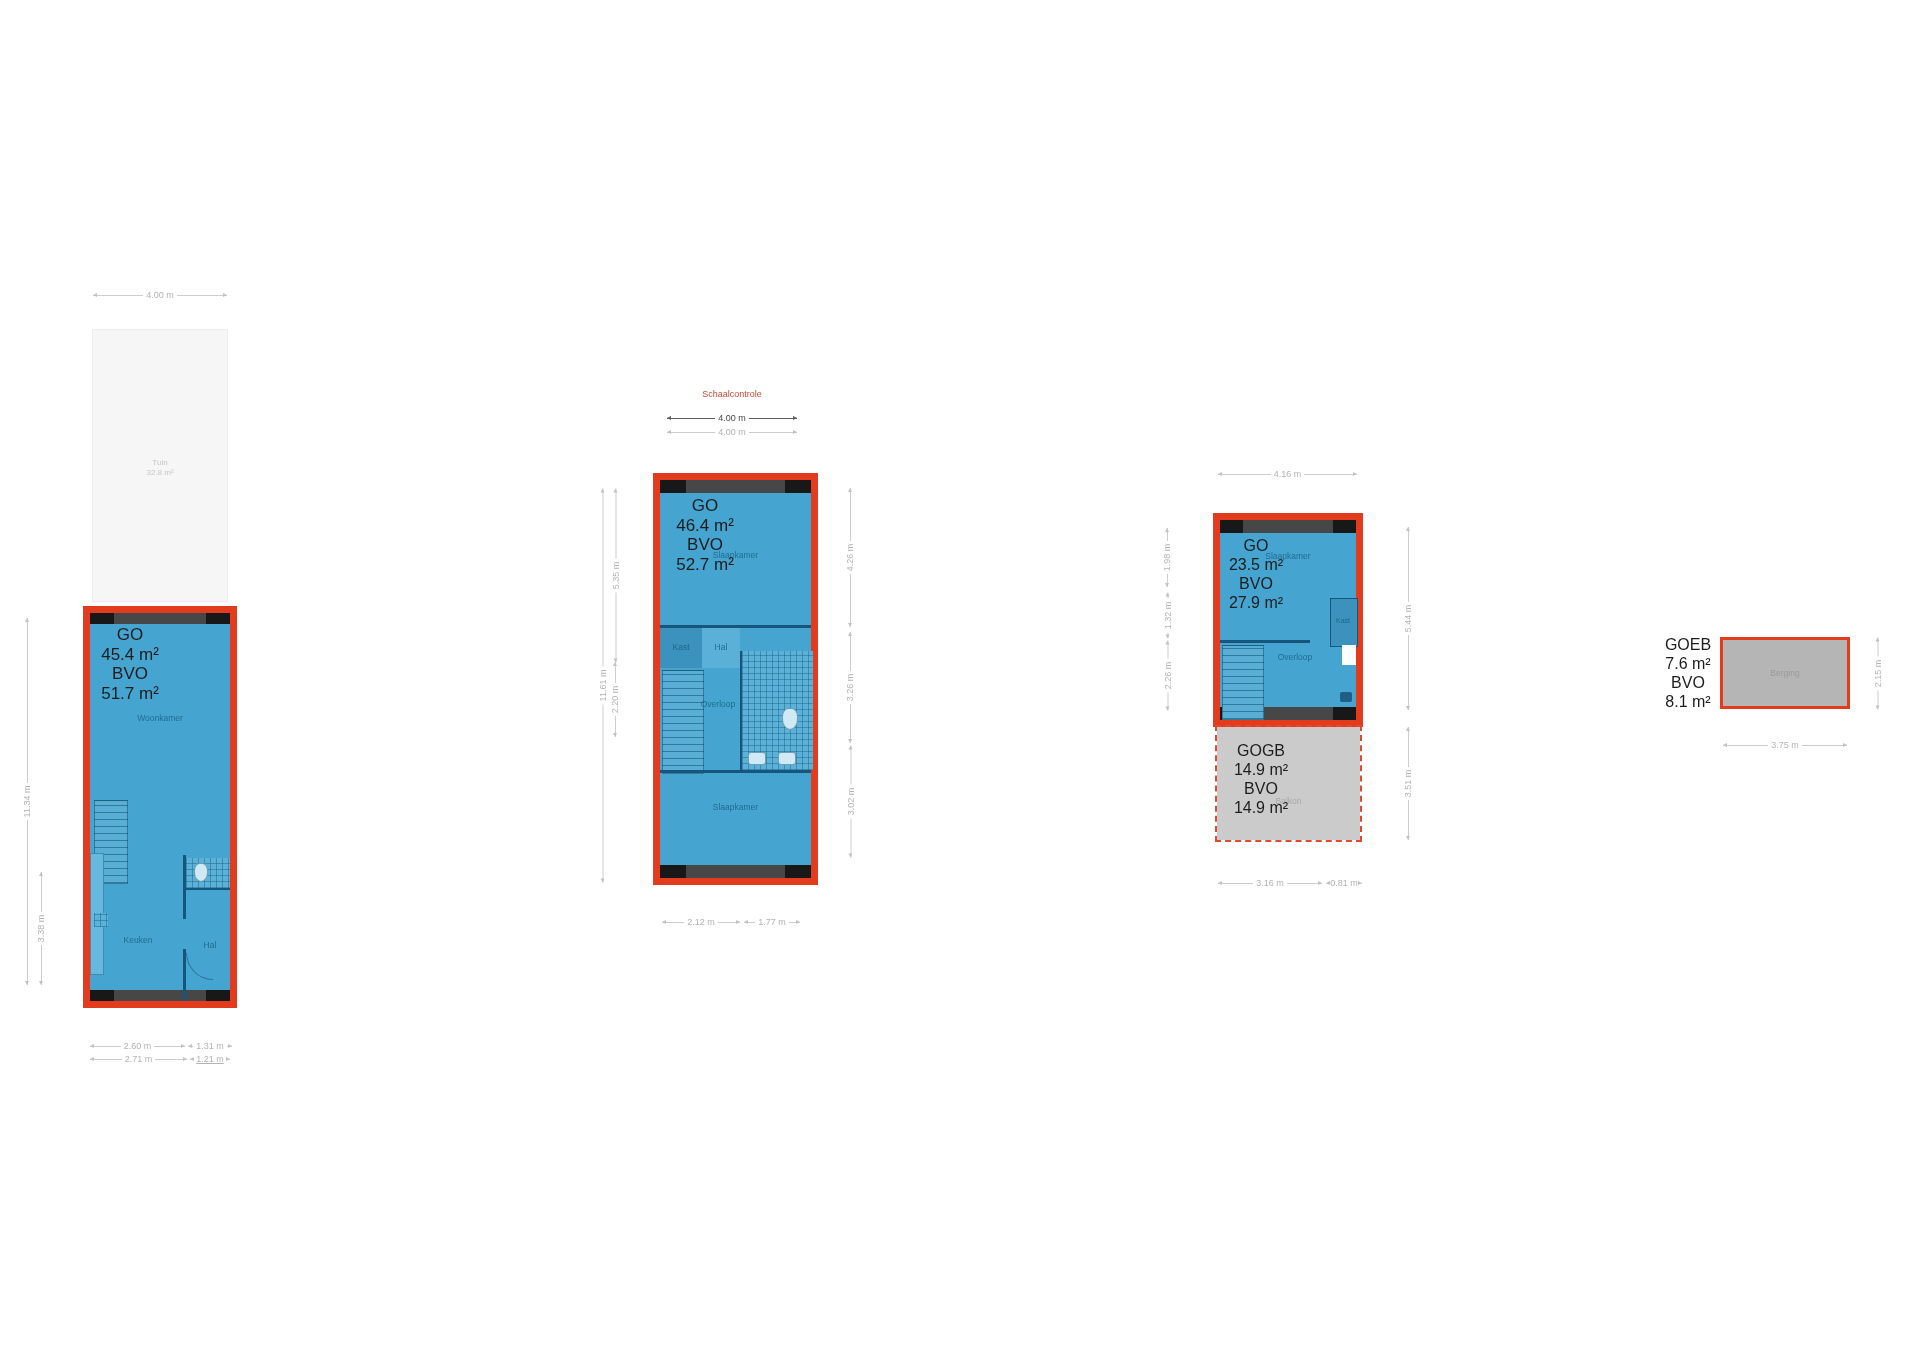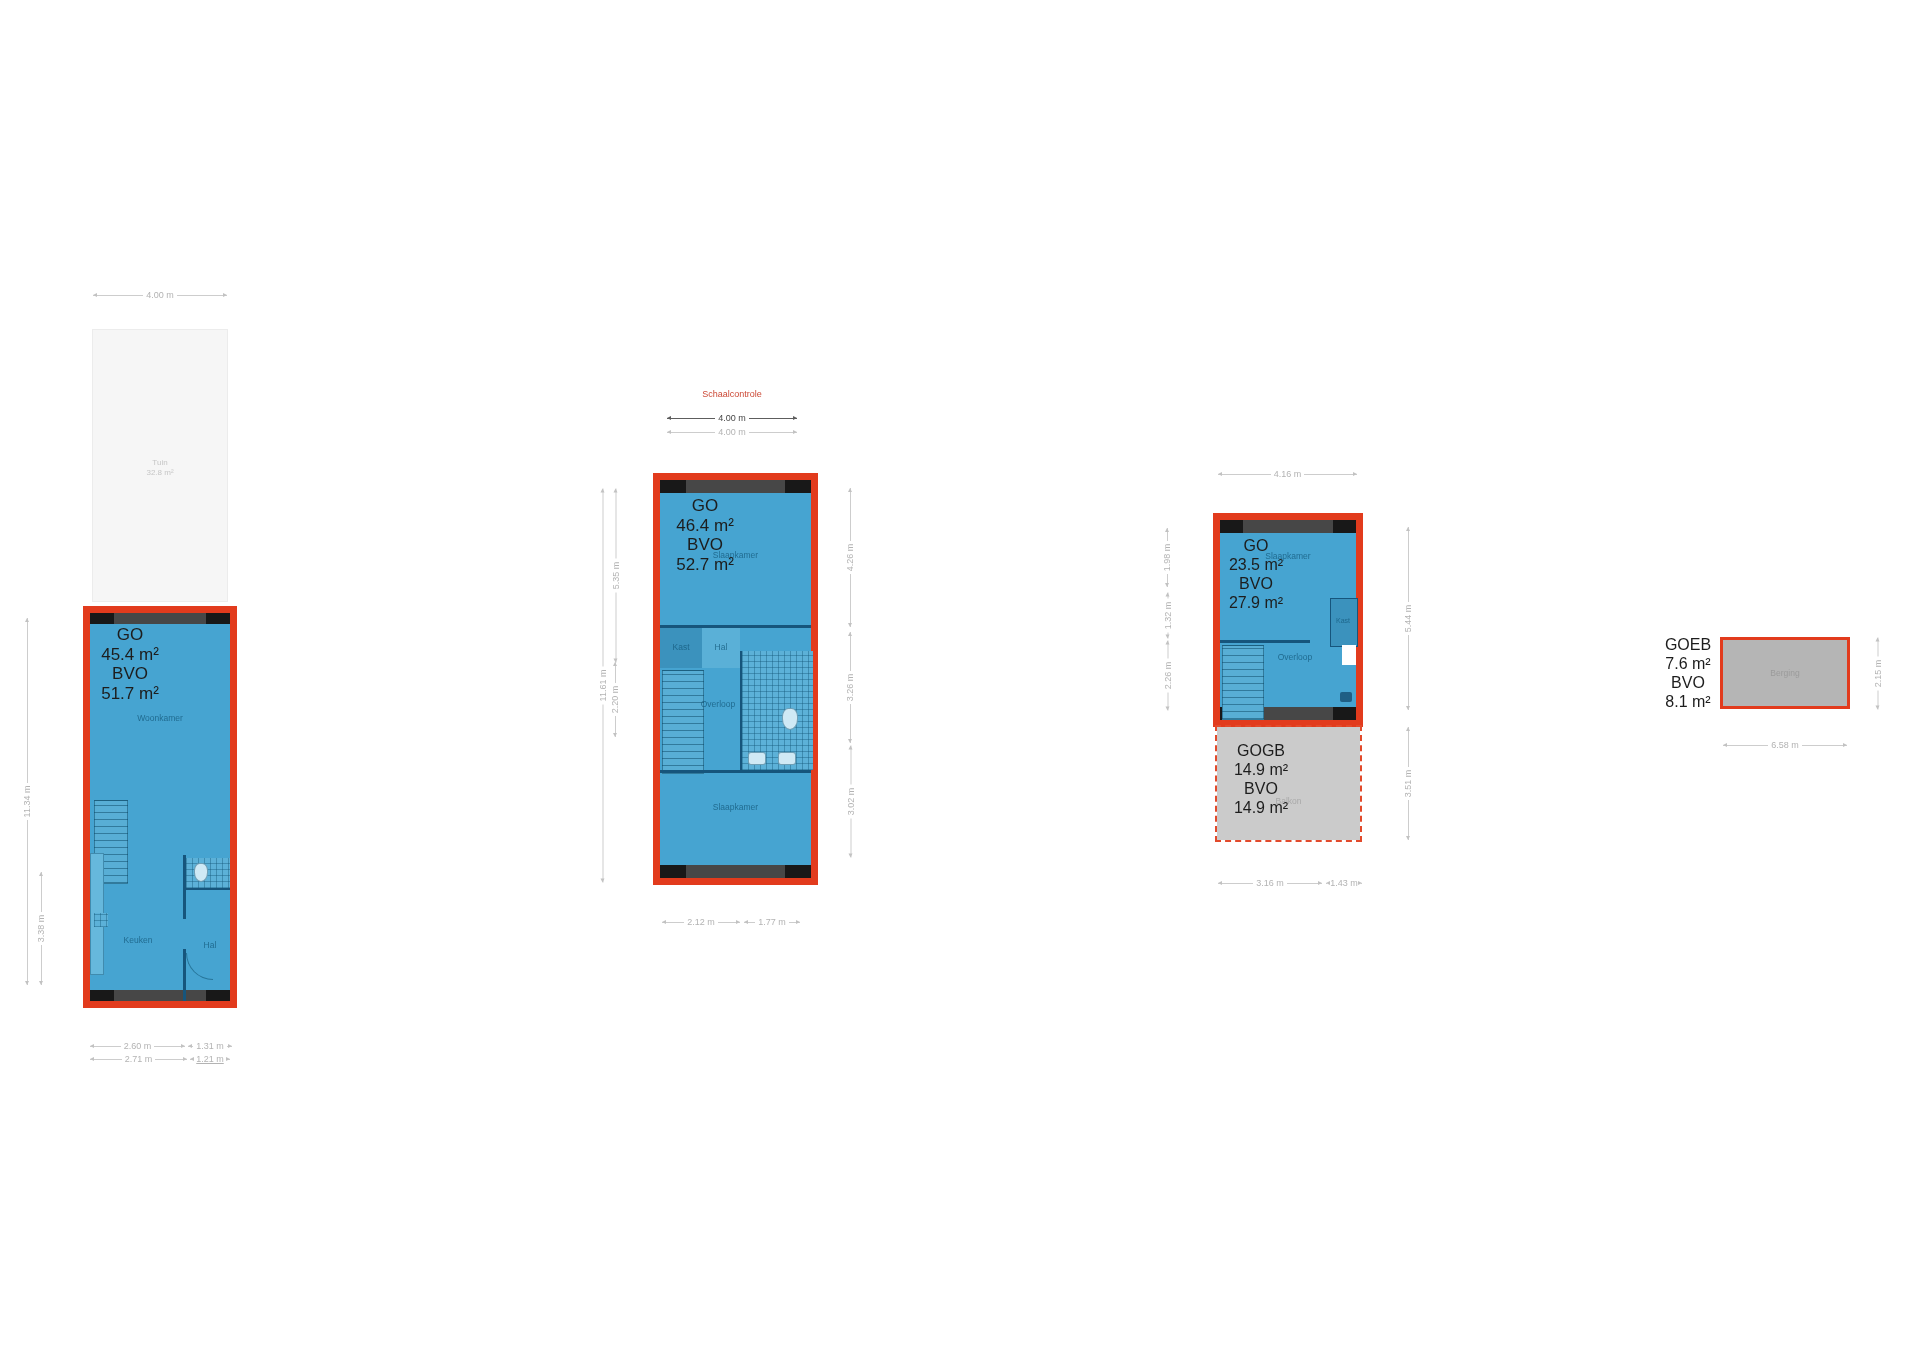--- a/index.html
+++ b/index.html
@@ -262,38 +262,38 @@
       <span class="lb">3.51 m</span>
       <i class="ln"></i>
   </div>
   <div class="dimh" style="left:1218px;top:878px;width:104px;">
     <i class="ln"></i>
       <span class="lb">3.16 m</span>
       <i class="ln"></i>
   </div>
   <div class="dimh" style="left:1326px;top:878px;width:36px;">
     <i class="ln"></i>
-      <span class="lb">1.43 m</span>
+      <span class="lb">0.81 m</span>
       <i class="ln"></i>
   </div>
 
   <div class="arealabel sm" style="left:1640px;top:635px;width:96px;">
     <div>GOEB</div>
     <div>7.6 m²</div>
     <div>BVO</div>
     <div>8.1 m²</div>
   </div>
 
   <div class="storagebox" style="left:1720px;top:637px;width:130px;height:72px;">
     <div class="roomlabel" style="left:0;top:28px;width:100%;color:#9b9b9b;">Berging</div>
   </div>
 
   <div class="dimh" style="left:1723px;top:740px;width:124px;">
     <i class="ln"></i>
-      <span class="lb">6.58 m</span>
+      <span class="lb">3.75 m</span>
       <i class="ln"></i>
   </div>
   <div class="dimh dimv" style="left:1842px;top:668px;width:72px;">
     <i class="ln"></i>
       <span class="lb">2.15 m</span>
       <i class="ln"></i>
   </div>
 
 </div>
 

